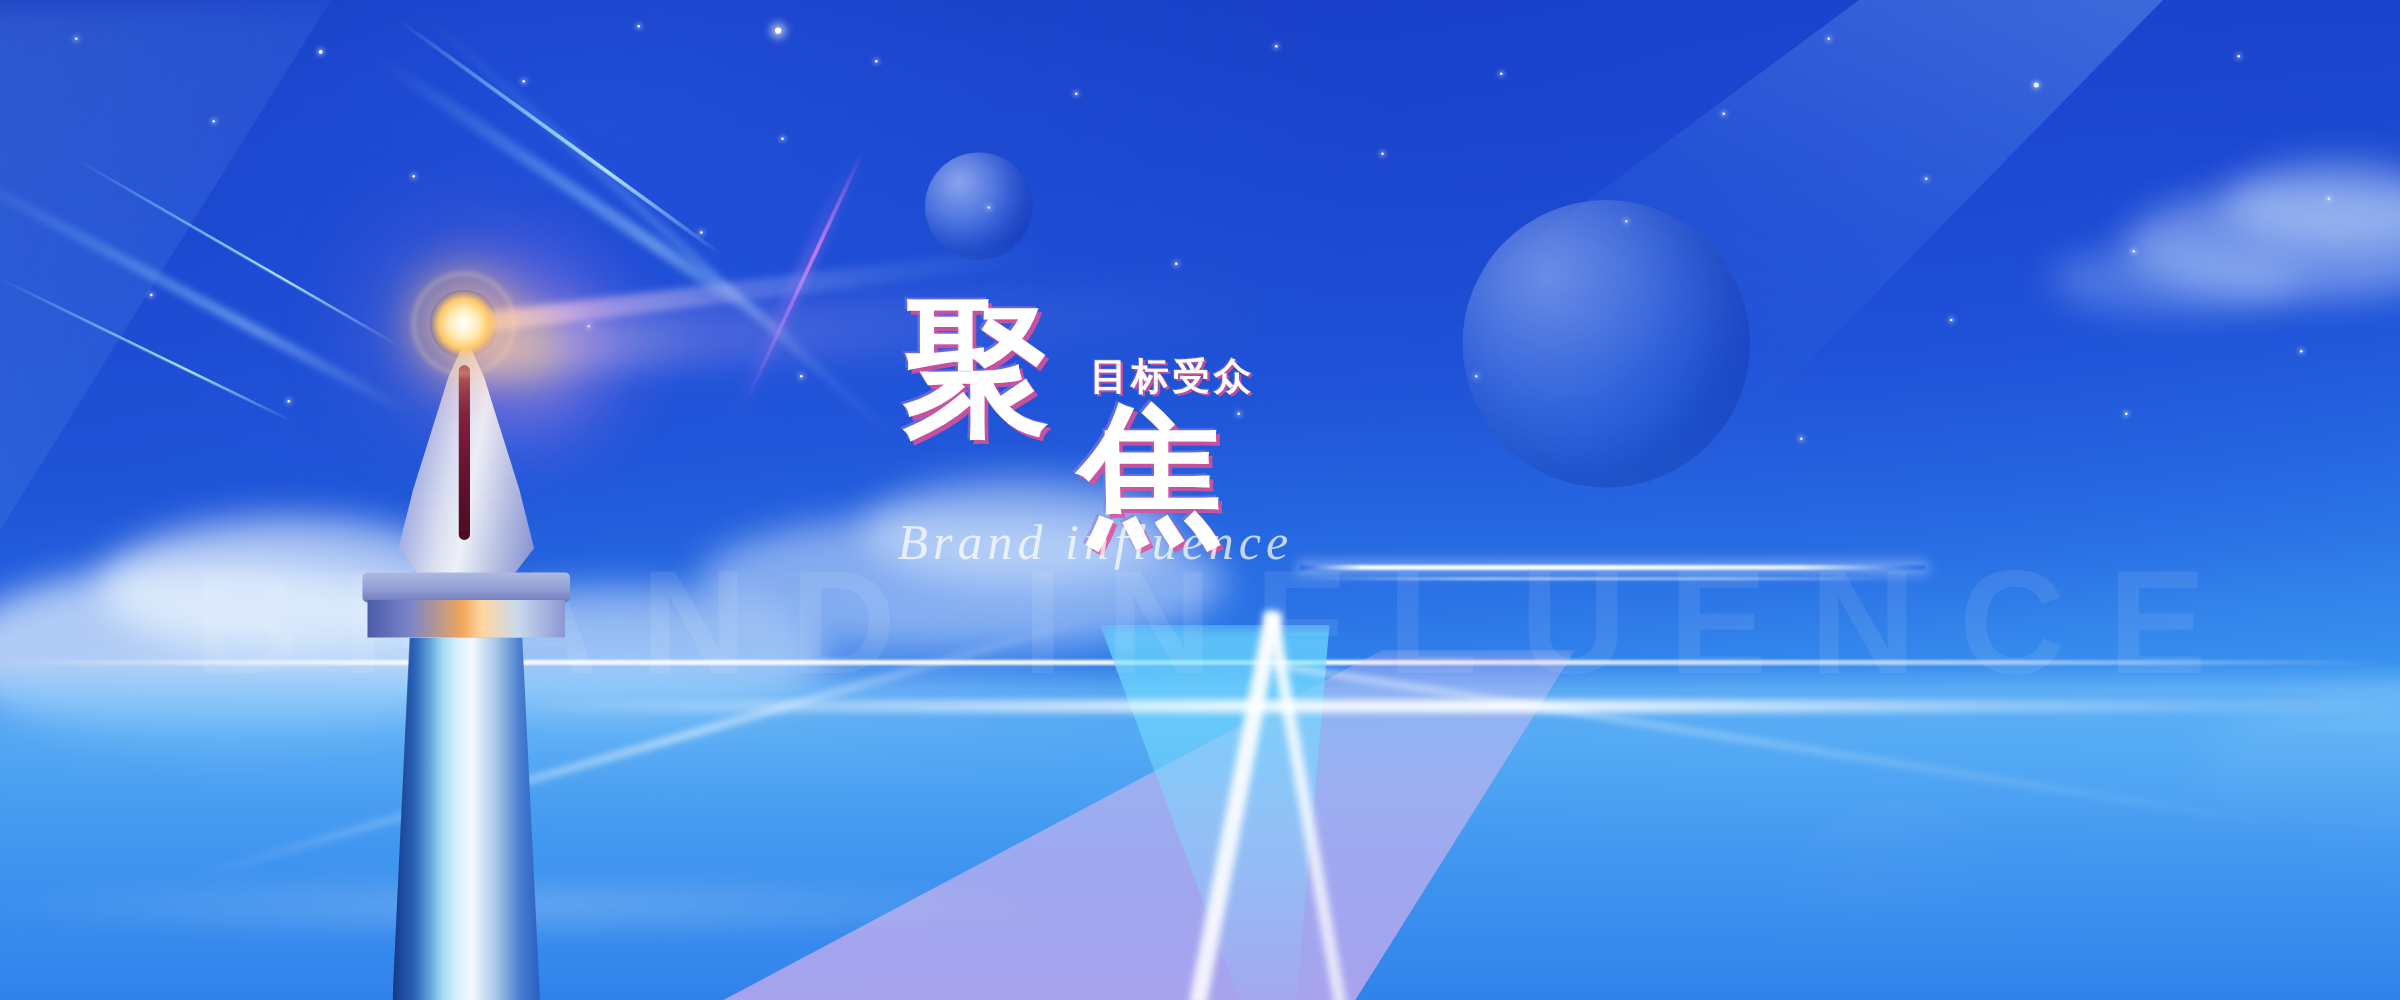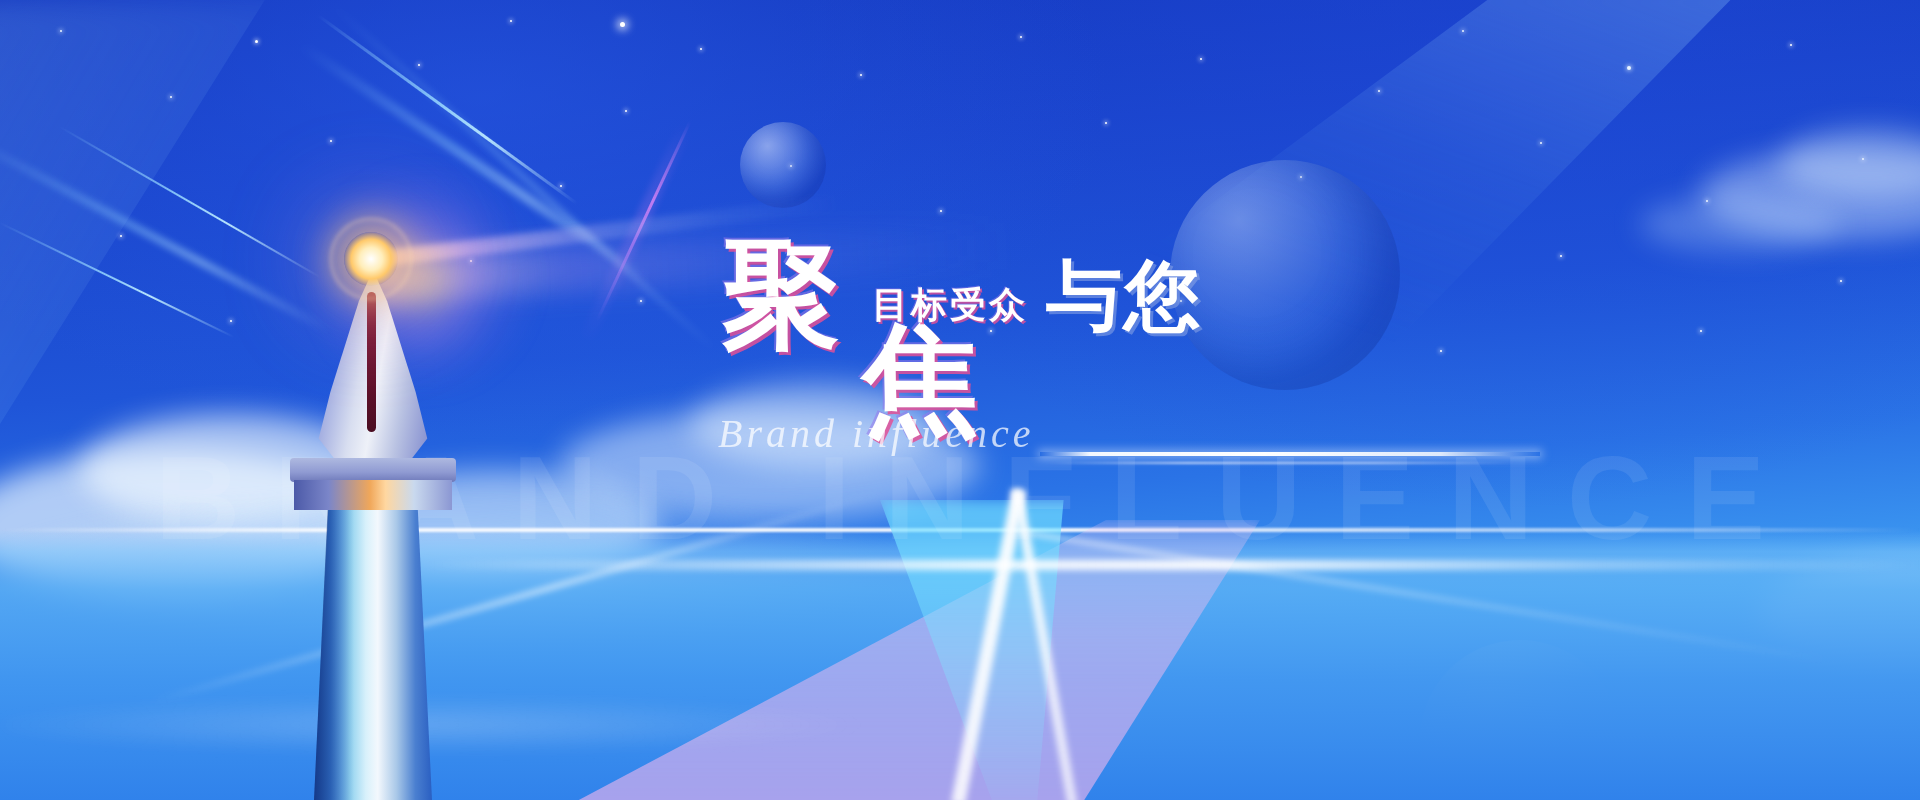--- a/index.html
+++ b/index.html
@@ -146,21 +146,21 @@
     font-weight:bold; color:#ffffff;
     font-family:"Liberation Serif", serif;
     line-height:1;
     text-shadow: 3px 3px 0 rgba(226,80,150,.85), -2px -2px 0 rgba(150,120,235,.55);
   }
   .ju{ left:722px; top:238px; font-size:118px; }
   .jiao{ left:862px; top:322px; font-size:118px; }
 
   .audience{
     position:absolute; left:872px; top:281px;
-    font-size:36px; font-weight:bold; letter-spacing:3px; color:#ffffff;
+    font-size:30px; font-weight:bold; letter-spacing:3px; color:#ffffff;
     font-family:Liberation Mono, monospace;
     text-shadow:2px 2px 0 rgba(226,80,150,.8), -1px -1px 0 rgba(150,120,235,.5);
     text-align:right;
   }
 
   .script{
     position:absolute; left:718px; top:410px;
     font-size:40px; font-family:"Liberation Serif", serif;
     font-style:italic; color:rgba(255,255,255,.72);
     letter-spacing:4px; white-space:nowrap;
@@ -326,21 +326,20 @@
     <div class="lh-body-dark"></div>
   </div>
 
   <div id="textblock">
     <div class="ju">聚</div>
     <div class="jiao">焦</div>
     <div class="audience">目标受众</div>
     <div class="script">Brand influence</div>
 
     <div class="hl1-wrap">
-      <span class="hl1-big">与您</span>
     </div>
 
 
 
     <div class="divider"></div>
     <div class="divider2"></div>
   </div>
 
 </div>
 

